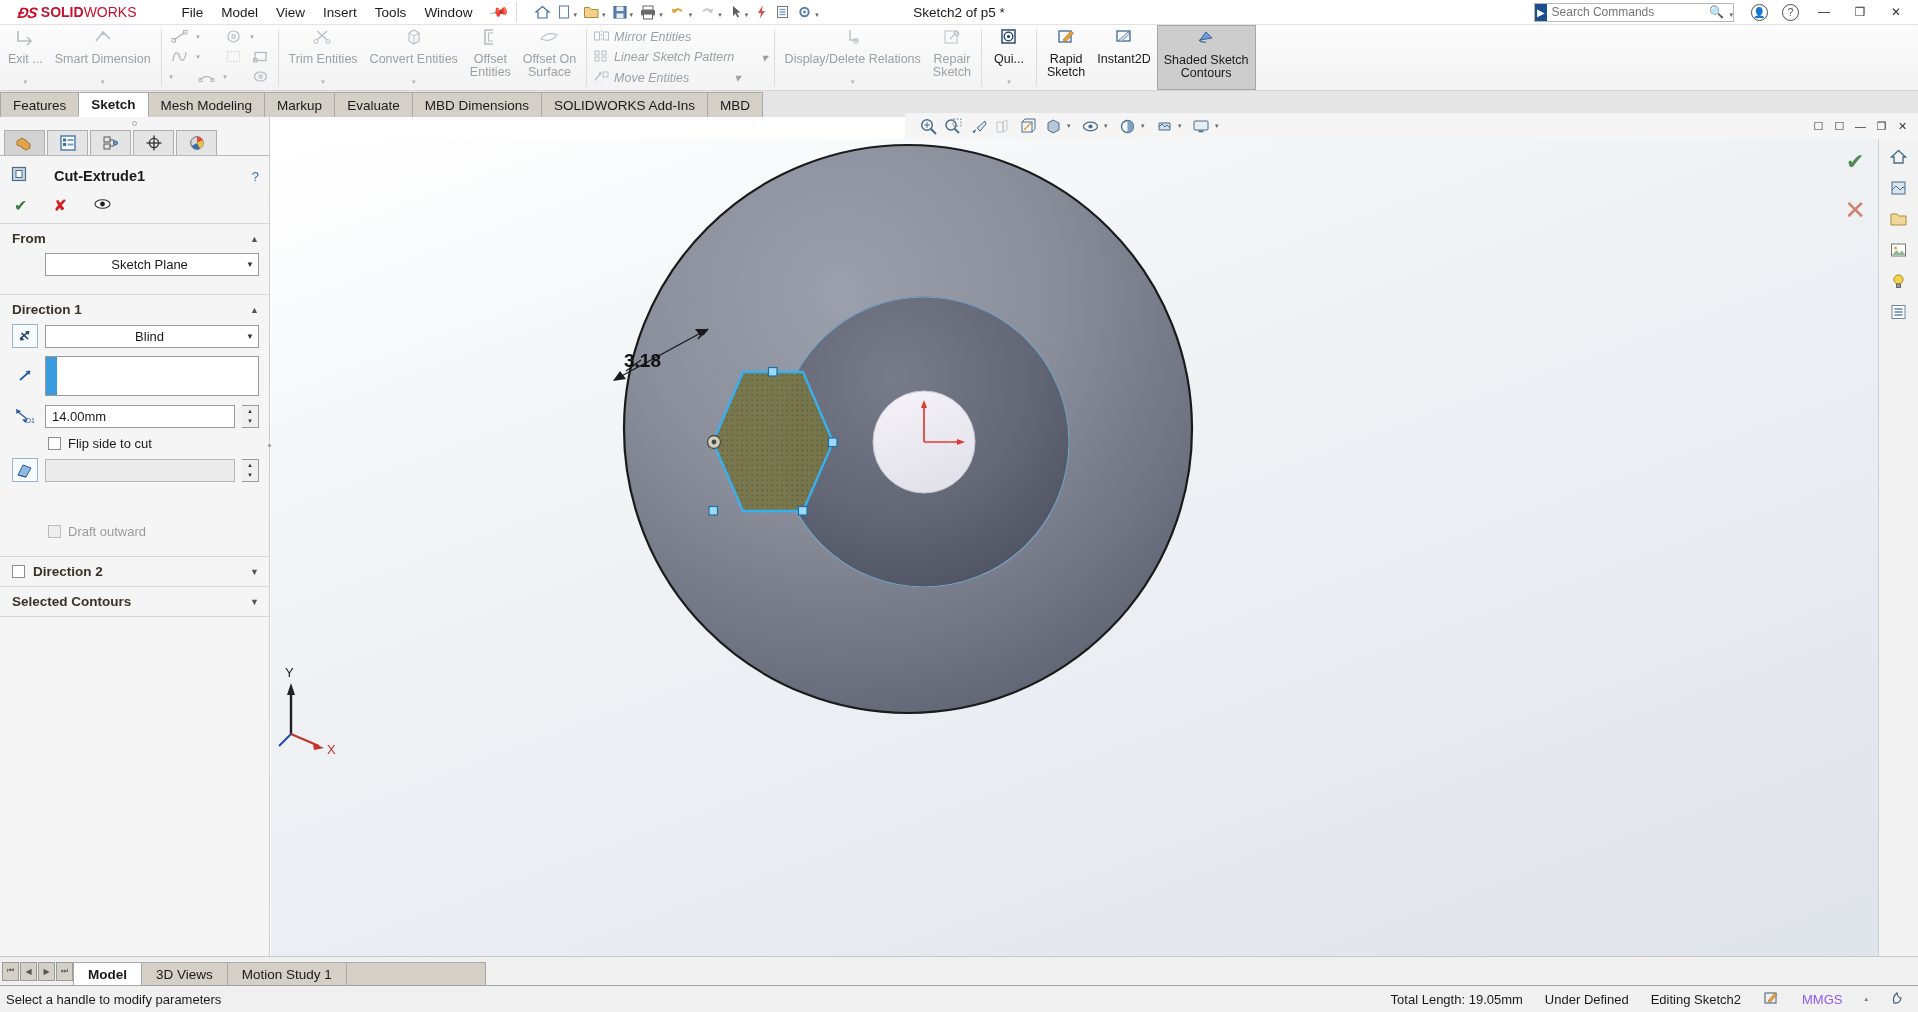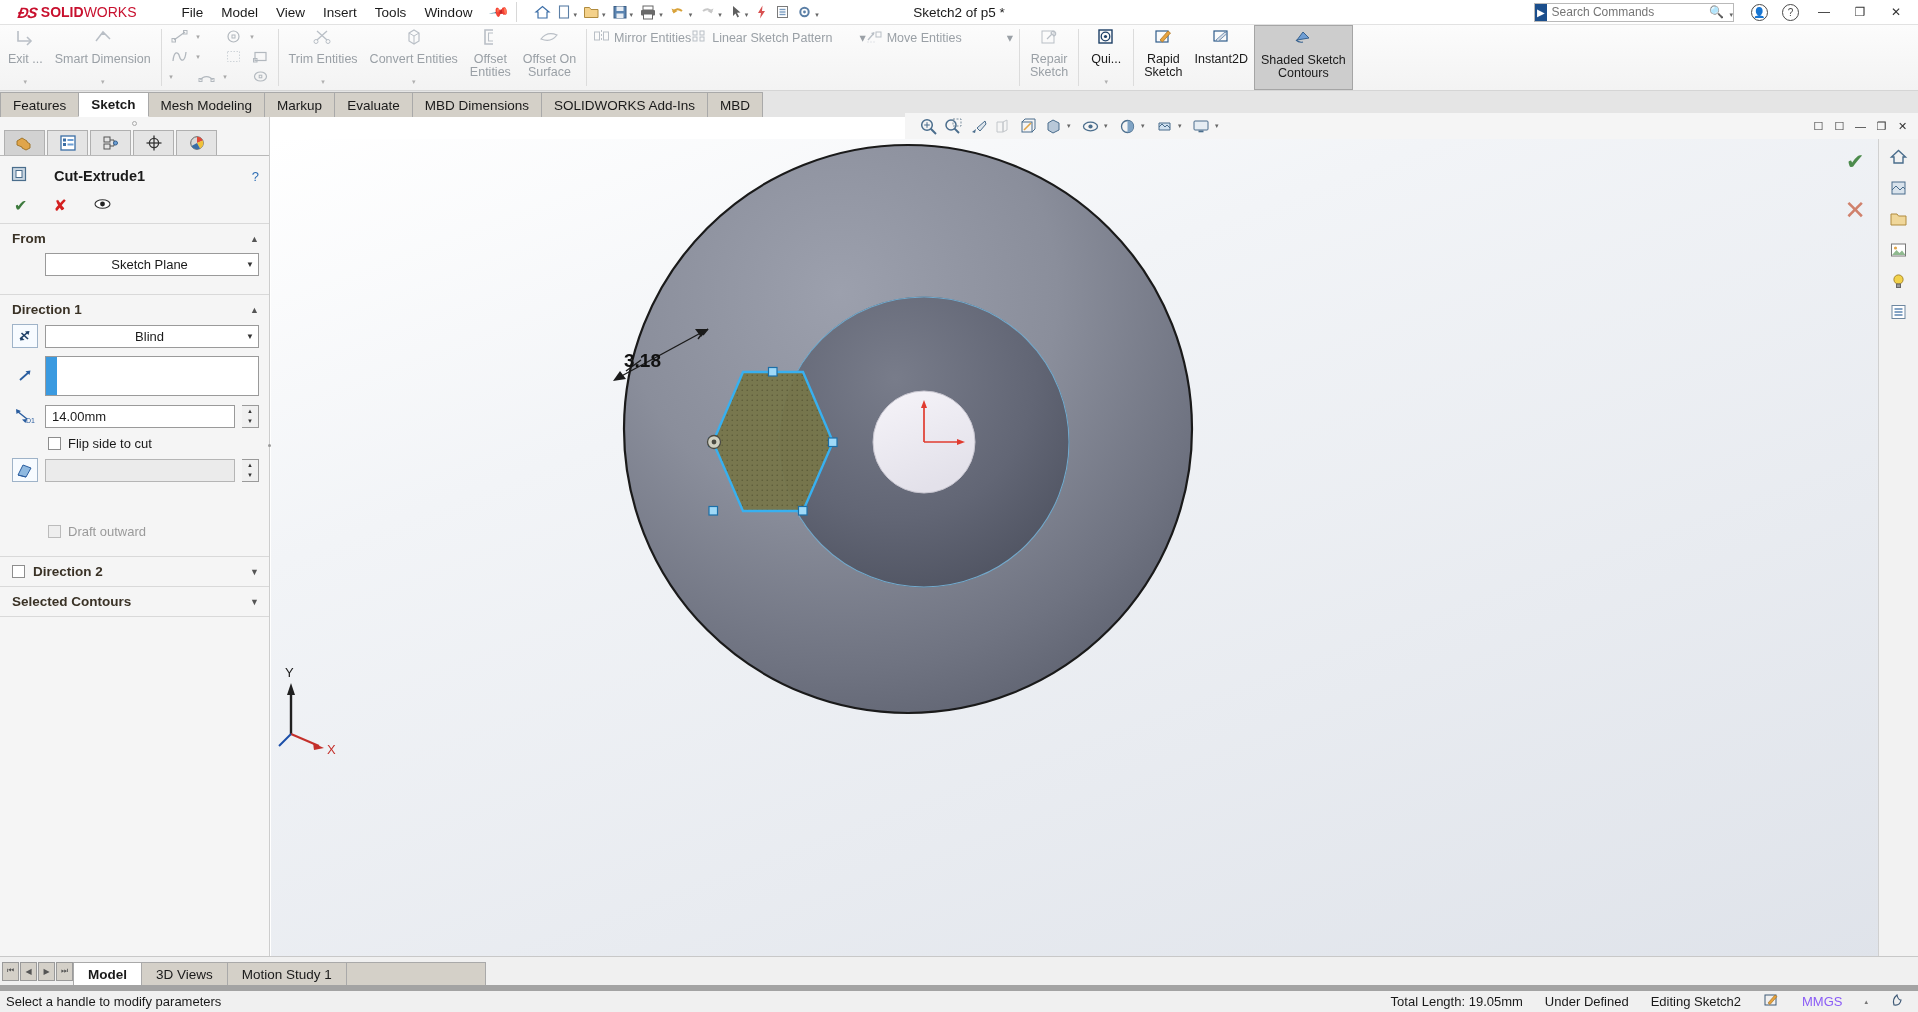--- a/index.html
+++ b/index.html
@@ -80,22 +80,22 @@
   .rbtn .glyph { font-size:16px; line-height:19px; margin-bottom:3px; color:#b9bfc6; }
   .rbtn.enabled .glyph { color:#3d5a80; }
   .rbtn .lbl2 { display:block; }
   .rbtn .drop { font-size:7px; color:#b0b0b0; margin-top:auto; padding-bottom:2px;}
   .rbtn.sel { background:#cdcdcd; border:1px solid #a5a5a5; }
   .sk-small-grid { display:grid; grid-template-columns: repeat(4, auto); align-items:center; gap: 1px 0px; padding: 2px 2px 0;}
   .sk-cell { display:flex; align-items:center; justify-content:center; width:27px; height:19px; color:#b2b8be; font-size:14px; cursor:default;}
   .sk-cell.car { width:11px; font-size:7px; color:#a8a8a8;}
 
   .rtext {
-    display:flex; flex-direction:row; justify-content:center;
-    padding: 2px 4px; font-size:12.5px; color:#9aa0a6; cursor:default;
+    display:flex; flex-direction:column; justify-content:center;
+    padding: 2px 4px; font-size:12.5px; color:#9aa0a6; cursor:default;font-style:italic;
   }
   .rrow { display:flex; align-items:center; gap:5px; height:21px; color:#9aa0a6; font-size:12.5px;}
   .rrow .ri { width:16px; text-align:center; color:#b9bfc6; font-size:13px;}
 
   
   .cmtabs {
     position:absolute; left:0; top:91px; width:1918px; height:26px;
     background:#e5e5e5; display:flex; align-items:flex-end;
   }
   .cmtab {
@@ -220,21 +220,21 @@
     height:23px; display:flex;align-items:center;padding:0 14px;
     background:#d4d0c8;border:1px solid #a9a9a9;border-bottom:none;margin-right:-1px;
     font-size:13.5px;color:#1a1a1a;cursor:default; align-self:flex-end;
   }
   .btab.active { background:#fff; font-weight:bold; }
   .btabpad { flex:1; height:23px; background:#d4d0c8; border:1px solid #a9a9a9; border-bottom:none;
     align-self:flex-end; max-width:140px;}
 
   .statusbar {
     position:absolute; left:0; bottom:0; width:1918px; height:27px;
-    background:#f0f0f0; border-top:6px solid #a3a3a3;
+    background:#f0f0f0; border-top:1px solid #a3a3a3;
     display:flex; align-items:center; font-size:13px; color:#1a1a1a;
   }
   .statusbar .left { padding-left:6px; }
   .statusbar .right { margin-left:auto; display:flex; align-items:center; gap:22px; padding-right:10px;}
   .statusbar .mmgs { color:#8b5cf6; }
   .statusbar .sbic { font-size:14px; color:#3f5a77; }
   .statusbar .tri { font-size:7px; color:#777; }
 </style>
 </head>
 <body>
@@ -501,20 +501,29 @@
                 <circle cx="8" cy="13" r="0.7"></circle>
               </g>
             </svg></span>
         <span>Move Entities</span>
         <span class="drop" style="margin-left:40px">▾</span>
       </div>
     </div>
 
     <div class="rsep"></div>
     <div class="rgroup">
+      <div class="rbtn">
+        <span class="glyph"><svg width="24" height="18" viewBox="0 0 24 18">
+              <path d="M9 2 V12 H17" fill="none" stroke="#b9bfc6" stroke-width="1.4"></path>
+              <circle cx="15" cy="13" r="2.4" fill="none" stroke="#b9bfc6"></circle>
+              <circle cx="15" cy="13" r="0.9" fill="#b9bfc6"></circle>
+            </svg></span>
+        <span>Display/Delete Relations</span>
+        <span class="drop">▾</span>
+      </div>
       <div class="rbtn">
         <span class="glyph"><svg width="22" height="18" viewBox="0 0 22 18">
               <rect x="4" y="3" width="12" height="12" fill="none" stroke="#b9bfc6"></rect>
               <path d="M9 11 l5 -5 m-1 -1 a2.4 2.4 0 1 1 3 3 z" fill="none" stroke="#b9bfc6" stroke-width="1.2"></path>
             </svg></span>
         <span>Repair</span>
         <span class="lbl2">Sketch</span>
       </div>
     </div>
 

